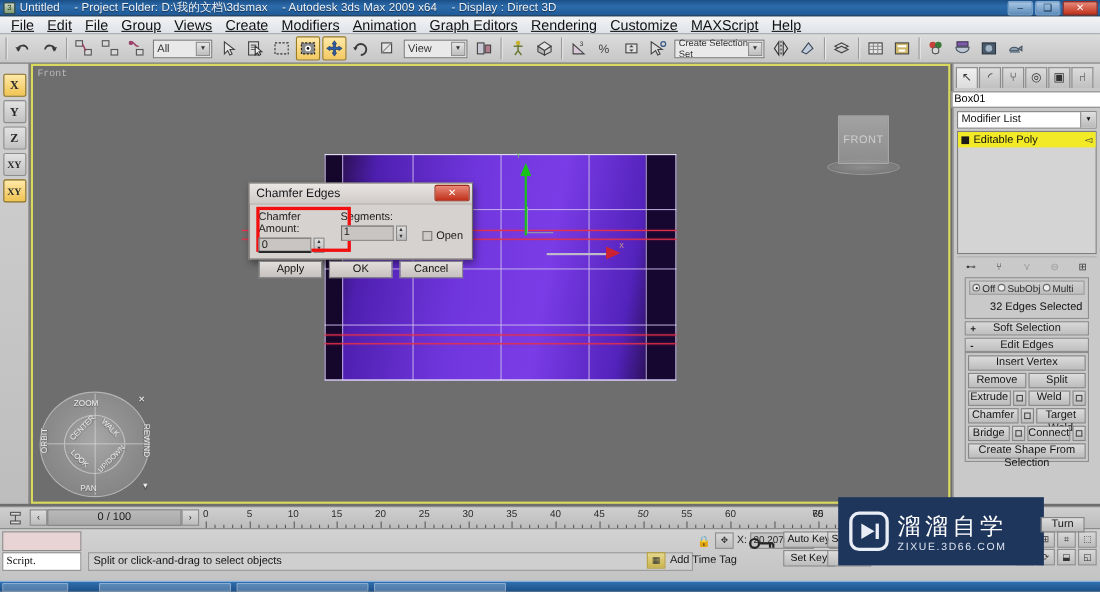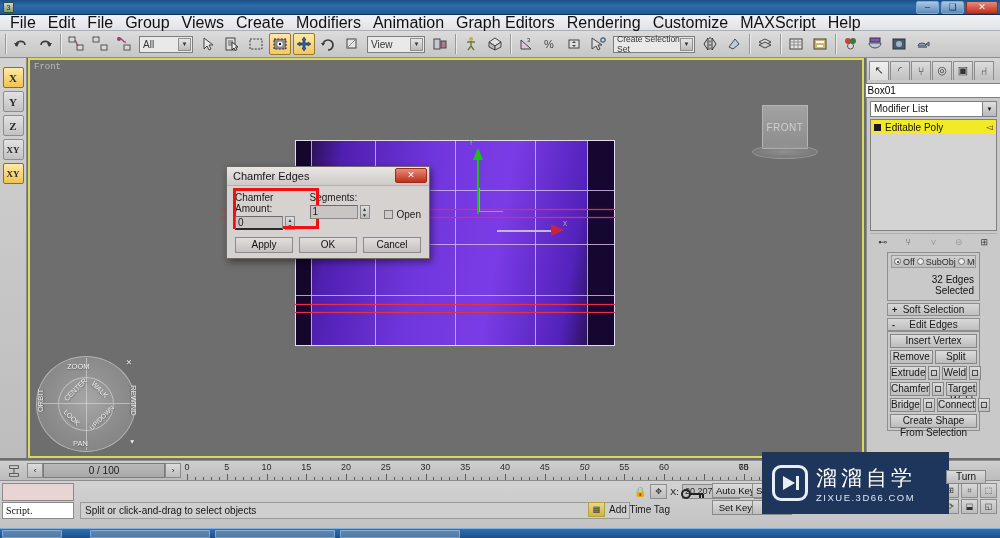--- a/index.html
+++ b/index.html
@@ -41,21 +41,21 @@
 
   
   .menubar{
     position:absolute; left:0; top:15px; width:1000px; height:16px;
     background:linear-gradient(#f2f3f5,#dfe3e8);
     border-bottom:1px solid #aab0b8;
     display:flex; align-items:center; padding-left:4px;
   }
   .menu-item{
     padding:0 6px; height:15px; line-height:15px;
-    font-size:16px; color:#101010; white-space:nowrap;
+    font-size:13px; color:#101010; white-space:nowrap;text-decoration:underline;
   }
 
   
   .toolbar{
     position:absolute; left:0; top:31px; width:1000px; height:27px;
     background:linear-gradient(#dcdcdc,#c6c6c6);
     border-bottom:1px solid #8d8d8d;
     display:flex; align-items:center; padding-left:2px; gap:0px;
   }
   .tb{
@@ -203,21 +203,21 @@
   .cp-stacktools{
     display:flex; align-items:center; justify-content:space-around;
     margin:2px 3px 0 3px; height:17px;
     border-top:1px solid #b0b0b0;
   }
   .sti{ width:14px;height:14px; display:flex;align-items:center;justify-content:center;
         font-size:9px; color:#3b3b3b;}
   .sti.dim{ color:#9a9a9a; }
 
   .roll{
-    margin:0 20px;
+    margin:0 10px;
   }
   .roll-hdr{
     height:13px; background:linear-gradient(#d8d8d8,#bfbfbf);
     border:1px solid #8e8e8e; margin-top:2px;
     font-size:10px; color:#1a1a1a; display:flex; align-items:center;
     justify-content:center; position:relative;
   }
   .roll-hdr .pm{ position:absolute; left:4px; font-weight:bold; font-size:9px;}
   .sel-info{
     border:1px solid #8e8e8e; background:#c9c9c9; margin-top:2px; padding:2px 3px 4px 3px;
@@ -234,21 +234,21 @@
   }
   .btnrow{ display:flex; gap:2px; margin-top:2px;}
   .btnrow > .btn{ flex:1; }
   .sbtn{ width:12px;height:14px; border:1px solid #868686;
      background:linear-gradient(#dcdcdc,#bcbcbc); display:flex;align-items:center;justify-content:center; flex:0 0 auto;}
   .sbtn i{ width:6px;height:6px;border:1px solid #4a4a4a; display:block;}
   .edit-edges{ border:1px solid #8e8e8e; padding:2px; background:#c9c9c9;}
 
   
   .dialog{
-    position:absolute; left:226px; top:166px; width:204px; height:93px;
+    position:absolute; left:226px; top:166px; width:204px; height:70px;
     background:#d6d2d0;
     border:1px solid #6e6a68;
     box-shadow:2px 3px 7px rgba(0,0,0,.45);
   }
   .dlg-tb{
     height:19px; background:linear-gradient(#e9e6e4,#cfcac7);
     border-bottom:1px solid #b5b0ad;
     display:flex; align-items:center; padding-left:6px; position:relative;
   }
   .dlg-title{ font-size:11px; color:#16161a; }
@@ -360,20 +360,23 @@
      border-left:12px solid #e9edf5; margin-left:2px;}
   .wm-bar{ width:3px;height:14px;background:#e9edf5; margin-left:1px;}
   .wm-cn{ color:#fff; font-size:21px; letter-spacing:4px; font-family:"DejaVu Sans", sans-serif;}
   .wm-en{ color:#dfe6f2; font-size:9.5px; letter-spacing:1.5px; font-family:"Liberation Sans",sans-serif;}
 </style>
 </head>
 <body>
 
 <div class="titlebar">
   <div class="title-ico">3</div>
+  <div class="title-txt">
+    <span>Untitled</span><span class="title-sep"></span><span>- Project Folder: D:\我的文档\3dsmax</span><span class="title-sep"></span><span>- Autodesk 3ds Max  2009 x64</span><span class="title-sep"></span><span>- Display : Direct 3D</span>
+  </div>
   <div class="win-btns">
     <div class="wb">–</div>
     <div class="wb">❑</div>
     <div class="wb close">✕</div>
   </div>
 </div>
 
 <div class="menubar" id="menubar">
     <div class="menu-item">File</div>
     <div class="menu-item">Edit</div>

